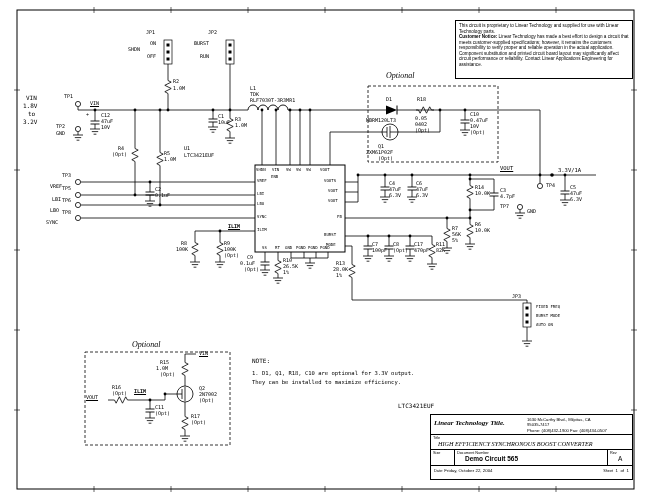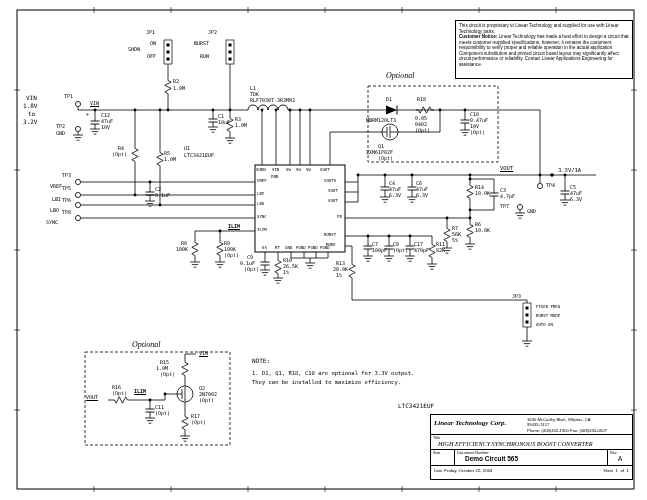--- a/index.html
+++ b/index.html
@@ -382,21 +382,21 @@
       <div class="lbl" style="left: 398px; top: 403px; font-size: 6px;">LTC3421EUF</div>
     </div>
 
   <div id="notice">
     <div>This circuit is proprietary to Linear Technology and supplied for use with Linear Technology parts.</div>
     <div><b>Customer Notice:</b><span> Linear Technology has made a best effort to design a circuit that meets customer-supplied specifications; however, it remains the customers responsibility to verify proper and reliable operation in the actual application. Component substitution and printed circuit board layout may significantly affect circuit performance or reliability. Contact Linear Applications Engineering for assistance.</span></div>
   </div>
 
   <div id="titleblock">
     <div class="tb-row1">
-      <div class="tb-company">Linear Technology Corp.</div>
+      <div class="tb-company">Linear Technology Title.</div>
       <div class="tb-address">
         <div>1630 McCarthy Blvd., Milpitas, CA</div>
         <div>95035-7417</div>
         <div>Phone: (408)432-1900 Fax: (408)434-0507</div>
       </div>
     </div>
     <div class="tb-row2">
       <span class="tb-label">Title</span>
       <div class="tb-title">HIGH EFFICIENCY SYNCHRONOUS BOOST CONVERTER</div>
     </div>

